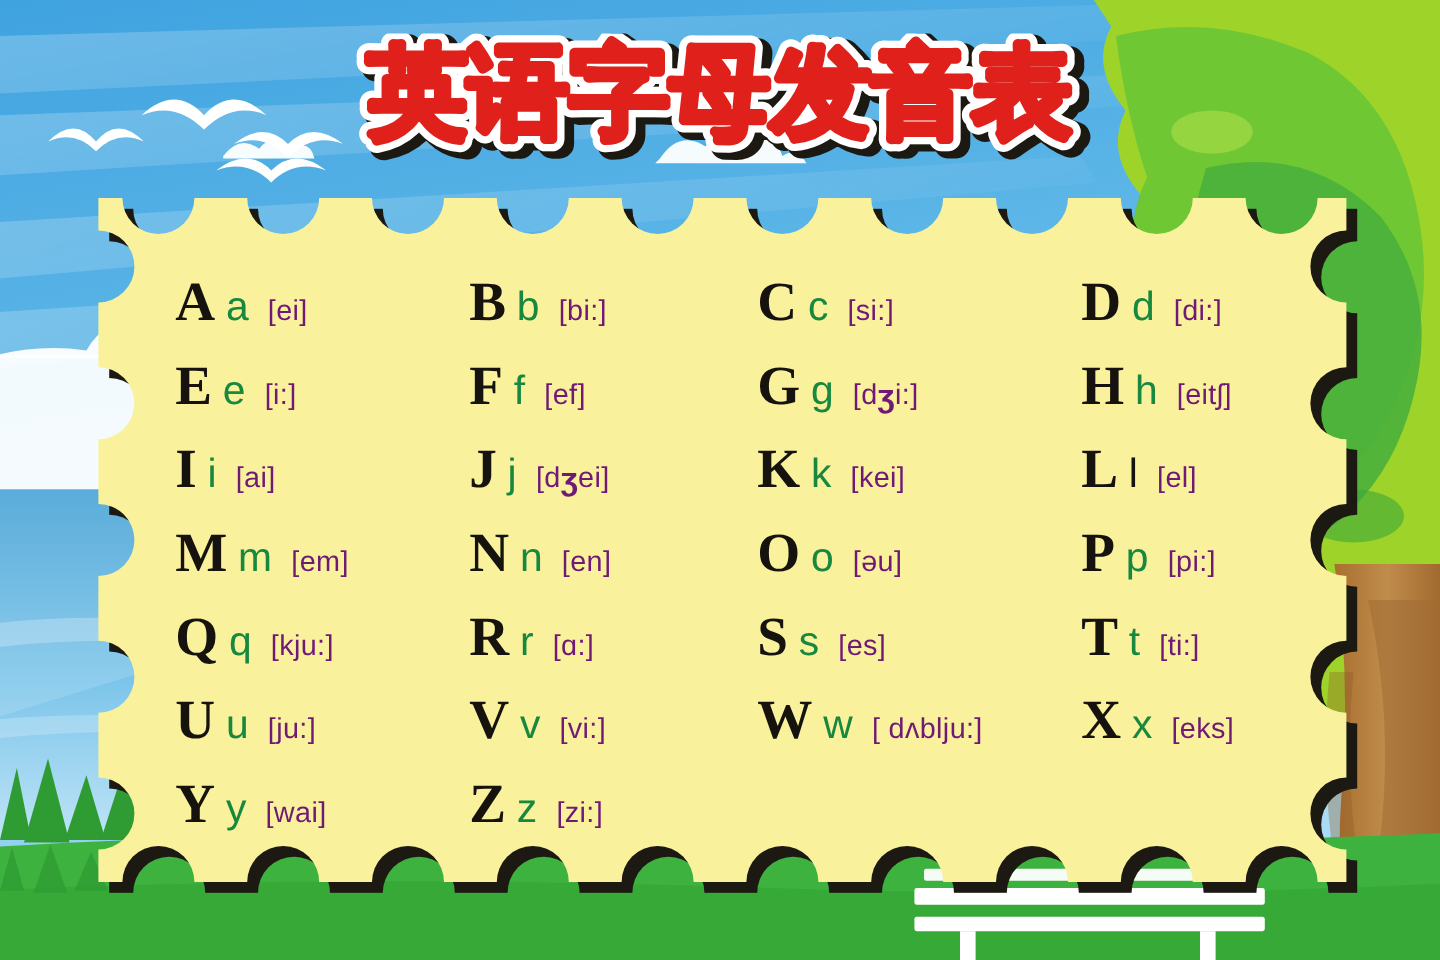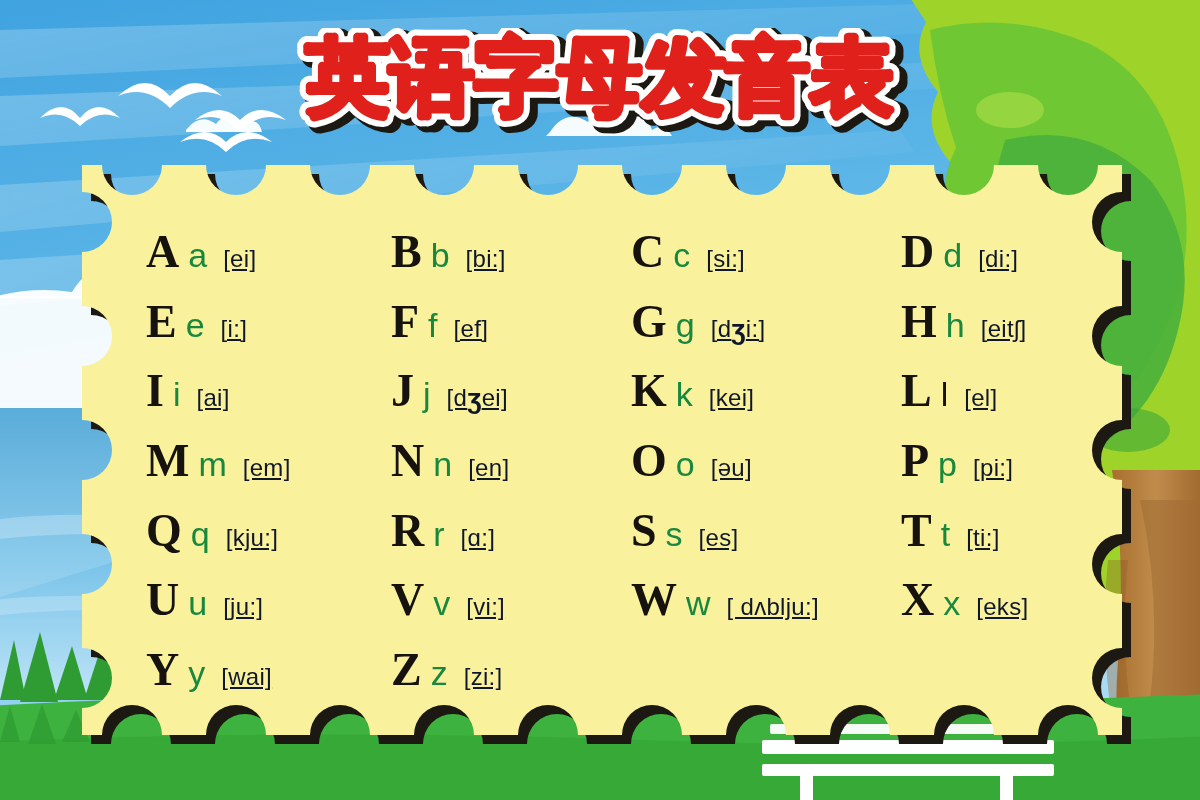--- a/index.html
+++ b/index.html
@@ -57,24 +57,23 @@
     font-weight:400;
     font-size:34px;
     color:#18883f;
     margin-left:9px;
   }
   .lower.dark{ color:#16130f; }
   .phon{
     font-family:"Liberation Sans", sans-serif;
     font-weight:400;
     font-size:24px;
-    color:#0f172a;
+    color:#701a75;
     margin-left:16px;
     letter-spacing:0.3px;
-    text-decoration:underline;
   }
   .phon .big{ font-size:27px; vertical-align:-2px; font-weight:600; }
 </style>
 </head>
 <body>
 
 <div id="scene">
   <svg viewBox="0 0 1200 800" xmlns="http://www.w3.org/2000/svg">
     <defs>
       <linearGradient id="skyGrad" x1="0" y1="0" x2="0.25" y2="1">

